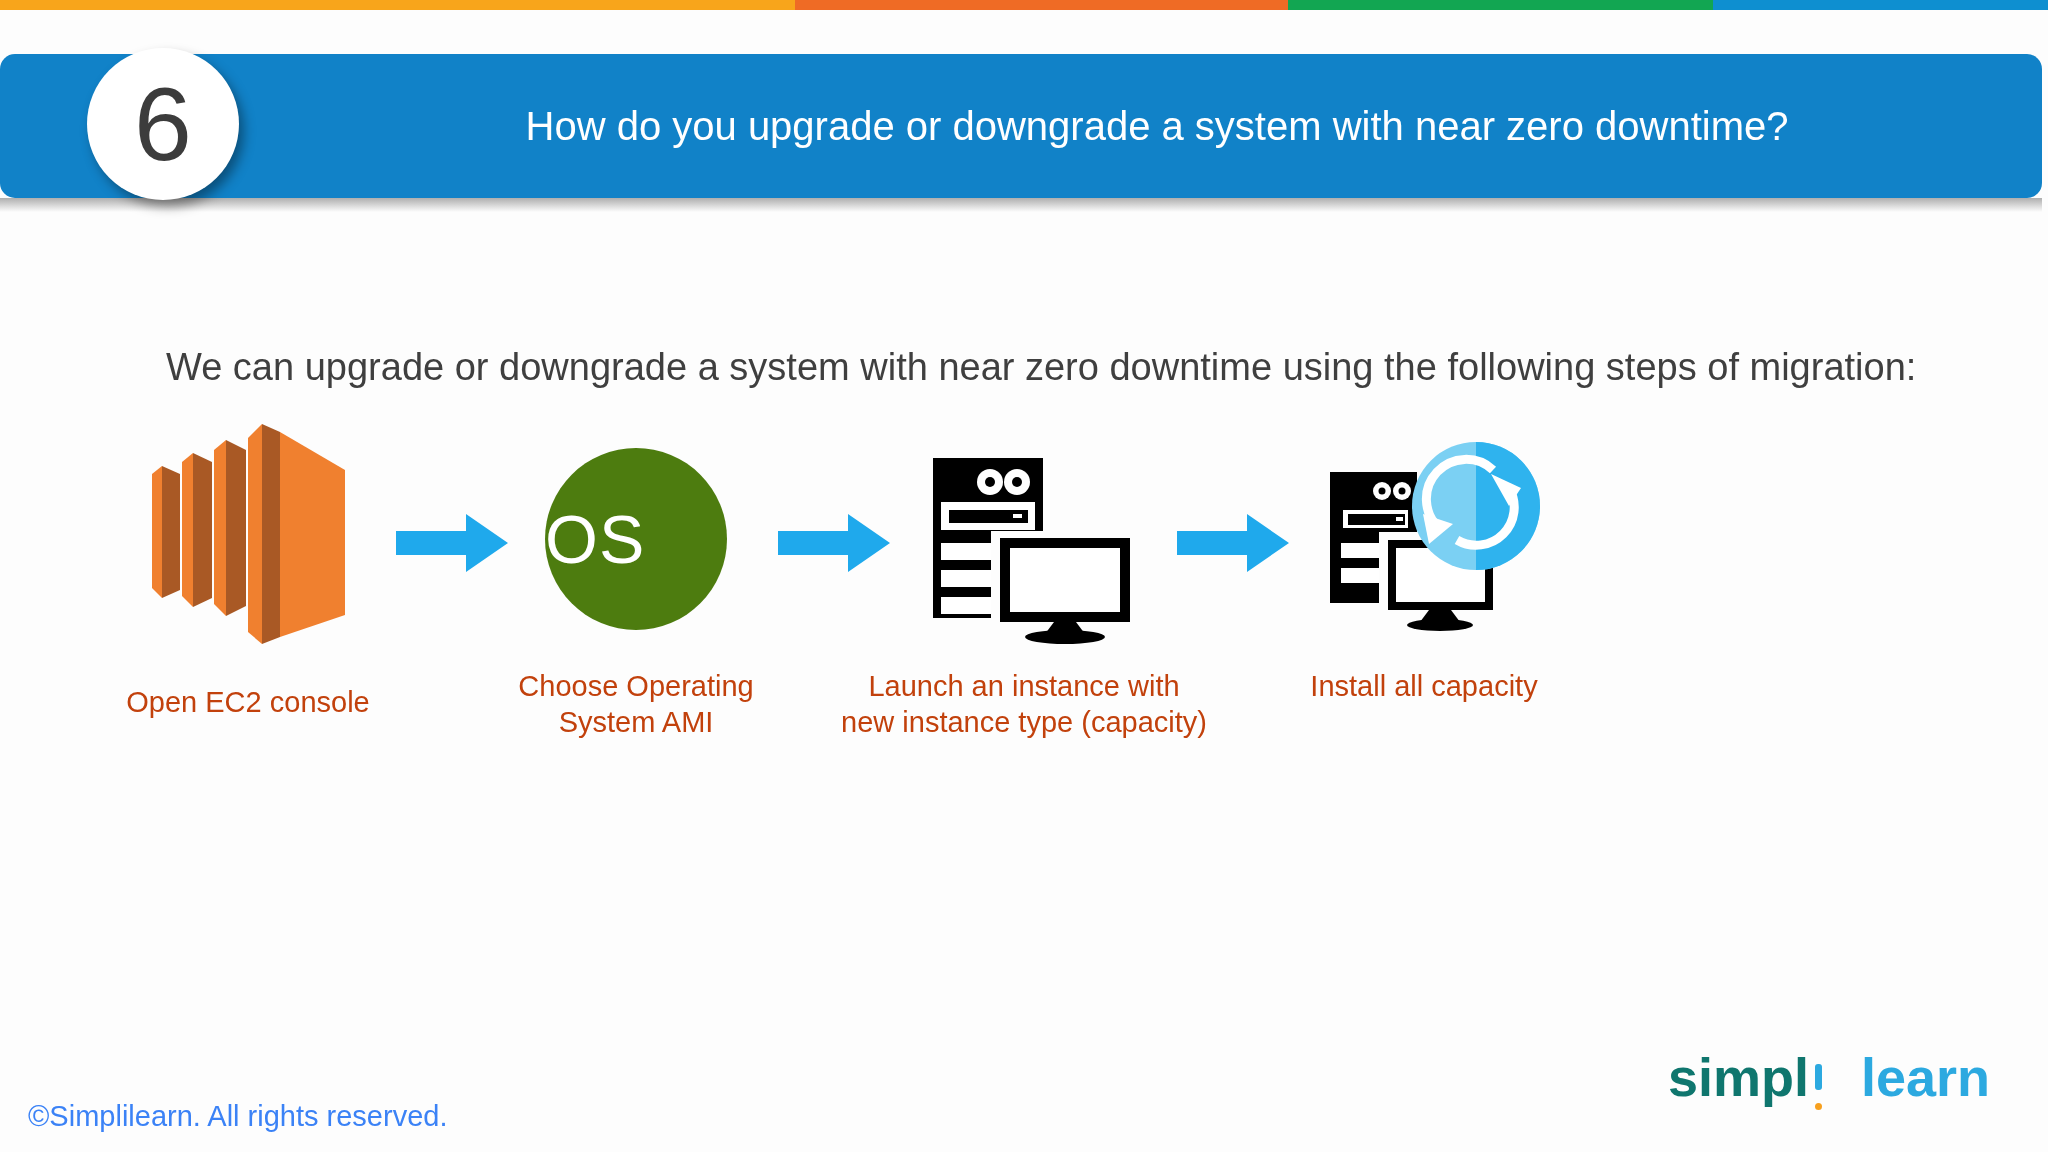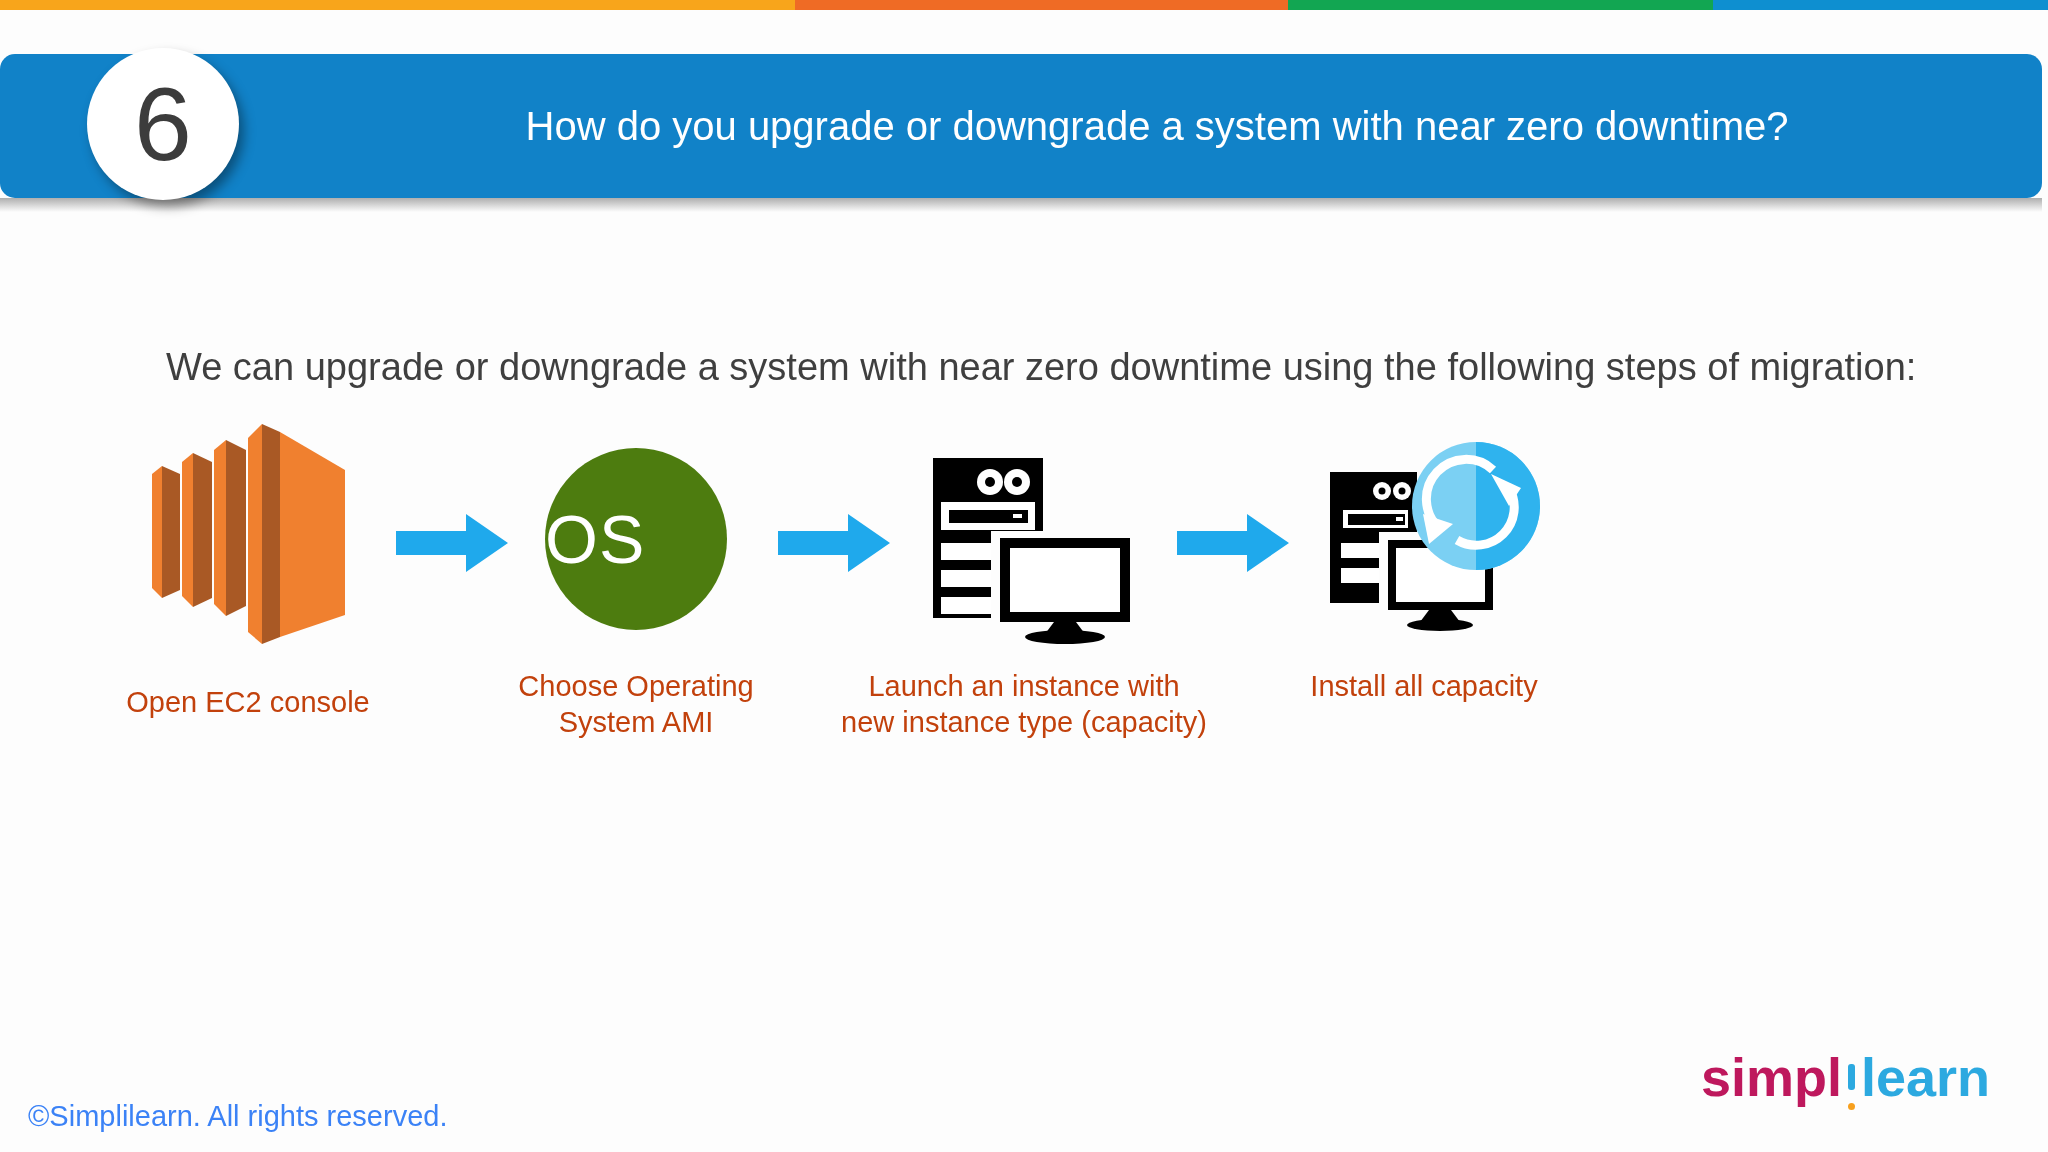--- a/index.html
+++ b/index.html
@@ -51,22 +51,22 @@
   
   .cap{position:absolute;font-size:29px;line-height:36px;color:#c2410c;text-align:center;}
   .c1{left:88px;width:320px;top:684px;}
   .c2{left:481px;width:310px;top:668px;}
   .c3{left:839px;width:370px;top:668px;}
   .c4{left:1264px;width:320px;top:668px;}
   
   .copyright{position:absolute;left:28px;top:1100px;font-size:29px;color:#3b82f6;}
   
   .logo{position:absolute;right:58px;bottom:44px;font-size:54px;font-weight:600;white-space:nowrap;}
-  .logo .p1{color:#be185d;}
-  .logo .p2{color:#2CA9E0;}
+  .logo .p1{color:#0f766e;}
+  .logo .p2{color:#2CA9E0;margin-left:33px;}
   .logo-i{position:relative;display:inline-block;width:9px;height:38px;margin:0 5px;}
   .logo-i .bar{position:absolute;left:1px;bottom:6px;width:7px;height:26px;background:#2CA9E0;border-radius:3px;}
   .logo-i .dot{position:absolute;left:1px;bottom:-14px;width:7px;height:7px;background:#F7A01E;border-radius:50%;}
 </style>
 </head>
 <body>
 
 <div class="slide">
 
   <div class="topstrip">

